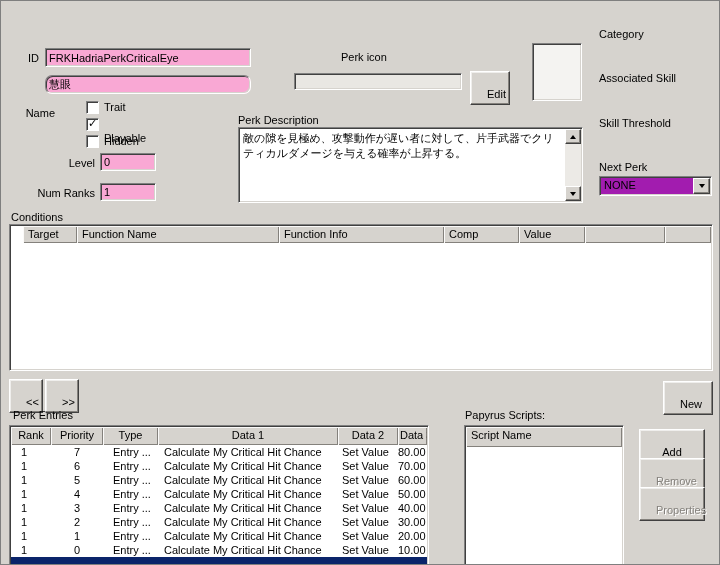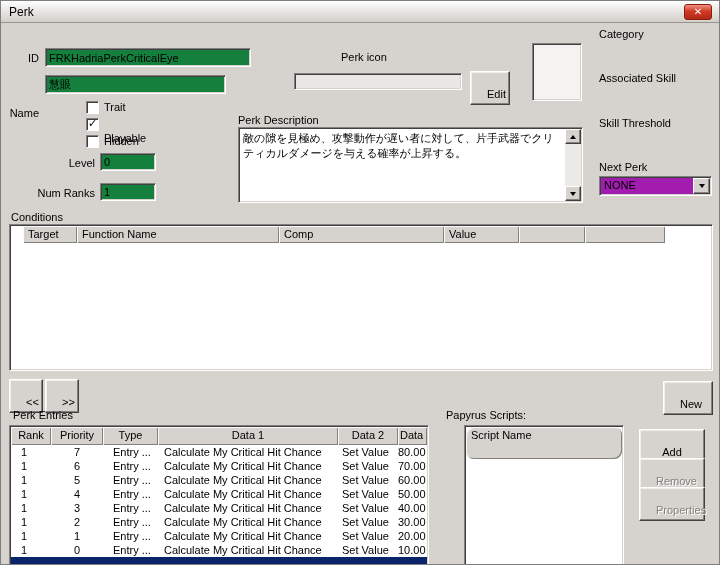--- a/index.html
+++ b/index.html
@@ -25,21 +25,21 @@
     cursor:default;
   }
   
   .lbl { position:absolute; white-space:nowrap; }
   .lbl-r { text-align:right; }
   .sunken {
     border:1px solid; border-color:#808080 #ffffff #ffffff #808080;
     box-shadow: inset 1px 1px 0 #404040, inset -1px -1px 0 #d6d3ce;
   }
   input.txt, .txtbox {
-    position:absolute; background:#15803d; padding:1px 3px;
+    position:absolute; background:#f9a8d4; padding:1px 3px;
     font:11px "Liberation Sans","DejaVu Sans",sans-serif;
     outline:none;
   }
   .btn {
     position:absolute; background:#d6d3ce;
     border:1px solid; border-color:#ffffff #404040 #404040 #ffffff;
     box-shadow: inset -1px -1px 0 #84817c, inset 1px 1px 0 #efeeec;
     font:11px "Liberation Sans","DejaVu Sans",sans-serif;
     text-align:center; padding:16px; cursor:default;
   }
@@ -105,30 +105,26 @@
     box-shadow: inset -1px -1px 0 #84817c;
   }
   .tri-combo::after { border-top:4px solid #000; transform:translate(-50%,-30%); }
   .imgbox { position:absolute; background:#f4f3f1; }
 </style>
 </head>
 <body>
 
 <div class="window">
 
-  <div class="titlebar">
-    <span class="title">Perk</span>
-    <div class="closebtn">✕</div>
-  </div>
 
   <div class="lbl lbl-r" style="left:0;width:38px;top:51px;">ID</div>
   <input class="txt sunken" style="left: 44px; top: 47px; width: 206px; height: 19px;" value="FRKHadriaPerkCriticalEye">
 
-  <div class="lbl lbl-r" style="left:0;width:38px;top:78px;margin-top:28px;">Name</div>
-  <input class="txt sunken" style="left: 44px; top: 74px; width: 181px; height: 19px;" value="慧眼">
+  <div class="lbl lbl-r" style="left:16px;width:38px;top:78px;margin-top:28px;">Name</div>
+  <input class="txt sunken" style="left: 44px; top: 74px; width: 206px; height: 19px; border-radius: 7px;" value="慧眼">
 
   <div class="checkbox" style="left:85px;top:100px;"></div>
   <div class="lbl" style="left:103px;top:100px;">Trait</div>
 
   <div class="checkbox checked" style="left:85px;top:117px;"></div>
   <div class="lbl" style="left:103px;top:117px;margin-top:14px;">Playable</div>
 
   <div class="checkbox" style="left:85px;top:134px;"></div>
   <div class="lbl" style="left:103px;top:134px;">Hidden</div>
 
@@ -159,20 +155,21 @@
   <div class="combo sunken" style="left:598px;top:175px;width:113px;height:20px;">
     <span class="combo-text">NONE</span>
     <div class="combo-btn tri-combo"></div>
   </div>
 
   <div class="lbl" style="left:10px;top:210px;">Conditions</div>
   <div class="listbox sunken" style="left:8px;top:223px;width:704px;height:147px;">
     <div class="hrow cond-grid" style="position:absolute;left:1px;right:1px;top:1px;">
       <div class="hcell">Target</div>
       <div class="hcell">Function Name</div>
+      <div class="hcell">Function Info</div>
       <div class="hcell">Comp</div>
       <div class="hcell">Value</div>
       <div class="hcell"></div>
       <div class="hcell"></div>
     </div>
   </div>
 
   <button class="btn" style="left:8px;top:378px;width:24px;height:20px;">&lt;&lt;</button>
   <button class="btn" style="left:44px;top:378px;width:24px;height:20px;">&gt;&gt;</button>
   <button class="btn" style="left:662px;top:380px;width:50px;height:21px;">New</button>
@@ -251,22 +248,22 @@
         <span class="pec pec-type">Entry ...</span>
         <span class="pec pec-d1">Calculate My Critical Hit Chance</span>
         <span class="pec pec-d2">Set Value</span>
         <span class="pec pec-d3">10.00</span>
       </div>
       <div class="pe-row selected"></div>
 
     </div>
   </div>
 
-  <div class="lbl" style="left:445px;top:408px;">Papyrus Scripts:</div>
+  <div class="lbl" style="left:464px;top:408px;">Papyrus Scripts:</div>
   <div class="listbox sunken" style="left:463px;top:424px;width:160px;height:141px;">
-    <div class="hcell" style="position:absolute;left:1px;right:1px;top:1px;height:32px;border-radius:8px;">Script Name</div>
+    <div class="hcell" style="position:absolute;left:1px;right:1px;top:1px;height:20px;">Script Name</div>
   </div>
 
   <button class="btn" style="left:638px;top:428px;width:66px;height:21px;">Add</button>
   <button class="btn disabled" style="left:638px;top:457px;width:66px;height:21px;">Remove</button>
   <button class="btn disabled" style="left:638px;top:486px;width:66px;height:21px;">Properties</button>
 
 </div>
 
 </body></html>

